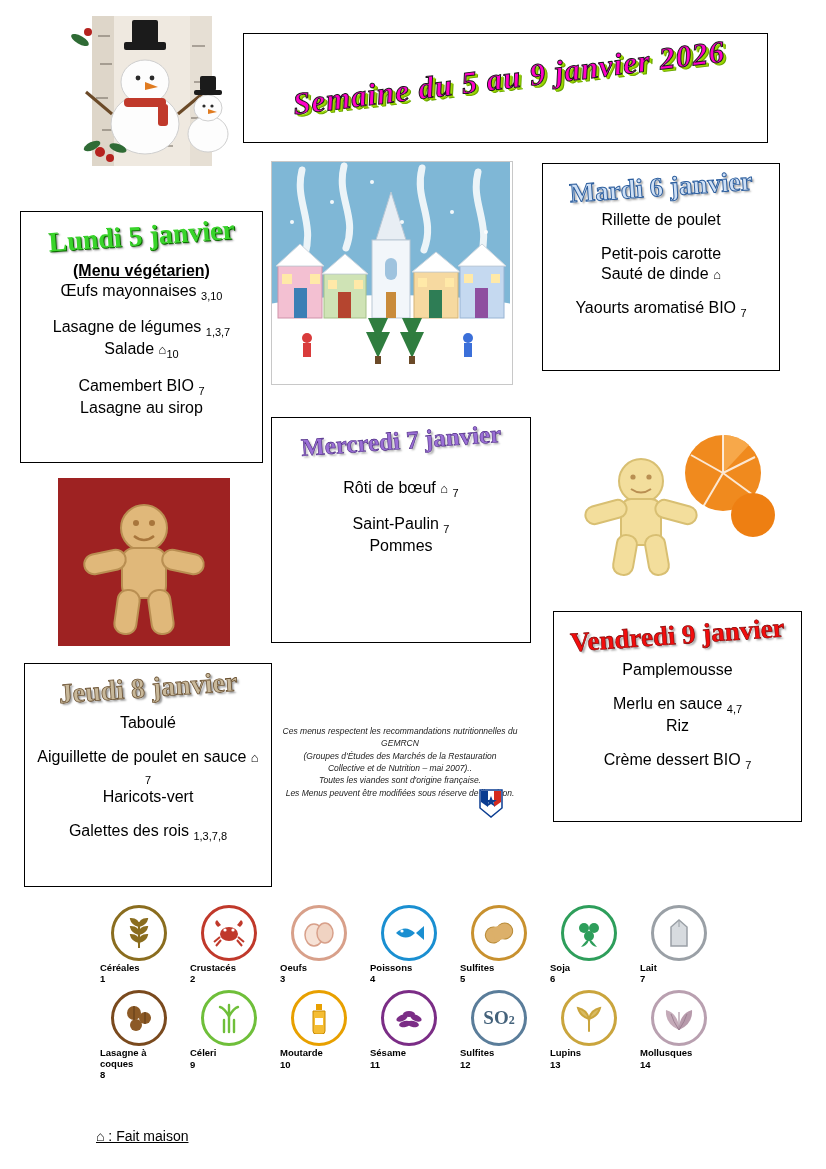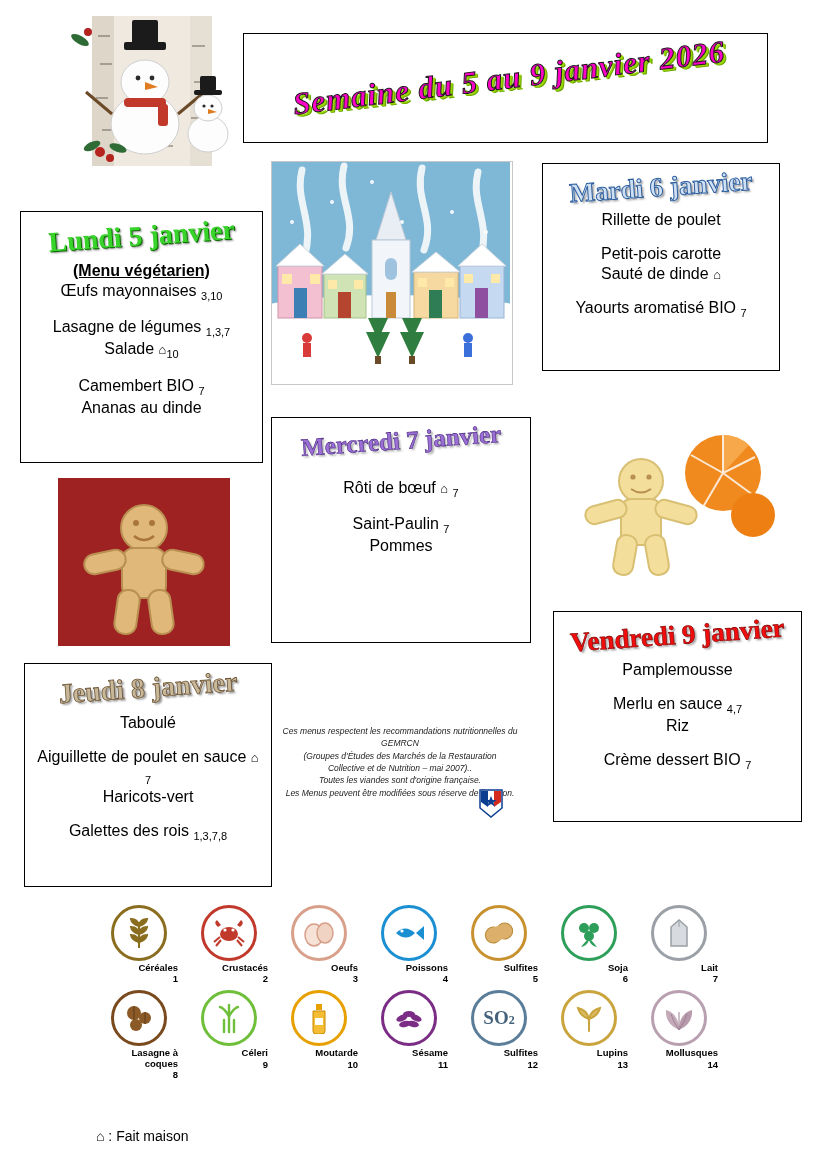--- a/index.html
+++ b/index.html
@@ -67,30 +67,30 @@
 
   
   .footnote{
     position:absolute;text-align:center;font-size:8.5px;font-style:italic;
     line-height:1.45;color:#222;width:250px;
   }
 
   
   .allergens{position:absolute;left:100px;top:905px;width:630px;}
   .arow{display:flex;justify-content:flex-start;gap:12px;margin-bottom:6px;}
-  .acell{width:78px;text-align:right;}
+  .acell{width:78px;text-align:left;}
   .adisc{
     width:56px;height:56px;border-radius:50%;margin:0 auto;
     border:3px solid #999;background:#fff;display:flex;align-items:center;justify-content:center;
     box-sizing:border-box;
   }
   .aname{font-size:9.5px;margin-top:2px;line-height:1.1;font-weight:bold;}
   .anum{font-size:9.5px;font-weight:bold;}
 
-  .legend{position:absolute;left:96px;top:1128px;font-size:14px;}
+  .legend{position:absolute;left:96px;top:1128px;font-size:14px;text-decoration:underline;}
 
   
   .pic{position:absolute;overflow:hidden;}
 
   
   .snow-photo{left:40px;top:6px;width:210px;height:168px;}
 
   
   .village{left:271px;top:161px;width:240px;height:222px;border:1px solid #c8c8c8;}
 
@@ -264,21 +264,21 @@
   <div class="box daybox" style="left:20px;top:211px;width:243px;height:252px;">
     <div class="wa wa-lundi" style="margin:4px 0 12px 0;">Lundi 5 janvier</div>
     <div>
       <div class="veg">(Menu végétarien)</div>
       <div class="menu-line"><span>Œufs mayonnaises</span> <span class="sup">3,10</span></div>
       <div class="gap"></div>
       <div class="menu-line"><span>Lasagne de légumes</span> <span class="sup">1,3,7</span></div>
       <div class="menu-line"><span>Salade</span> <span class="home-ico">⌂</span><span class="sup">10</span></div>
       <div class="gap"></div>
       <div class="menu-line"><span>Camembert BIO</span> <span class="sup">7</span></div>
-      <div class="menu-line"><span>Ananas au dinde</span></div>
+      <div class="menu-line"><span>Lasagne au sirop</span></div>
     </div>
   </div>
 
   <div class="box daybox" style="left:271px;top:417px;width:260px;height:226px;">
     <div class="wa wa-mercredi" style="margin:4px 0 12px 0;">Mercredi 7 janvier</div>
     <div>
       <div class="gap"></div>
       <div class="menu-line"><span>Rôti de bœuf</span> <span class="home-ico">⌂</span> <span class="sup">7</span></div>
       <div class="gap"></div>
       <div class="menu-line"><span>Saint-Paulin</span> <span class="sup">7</span></div>

